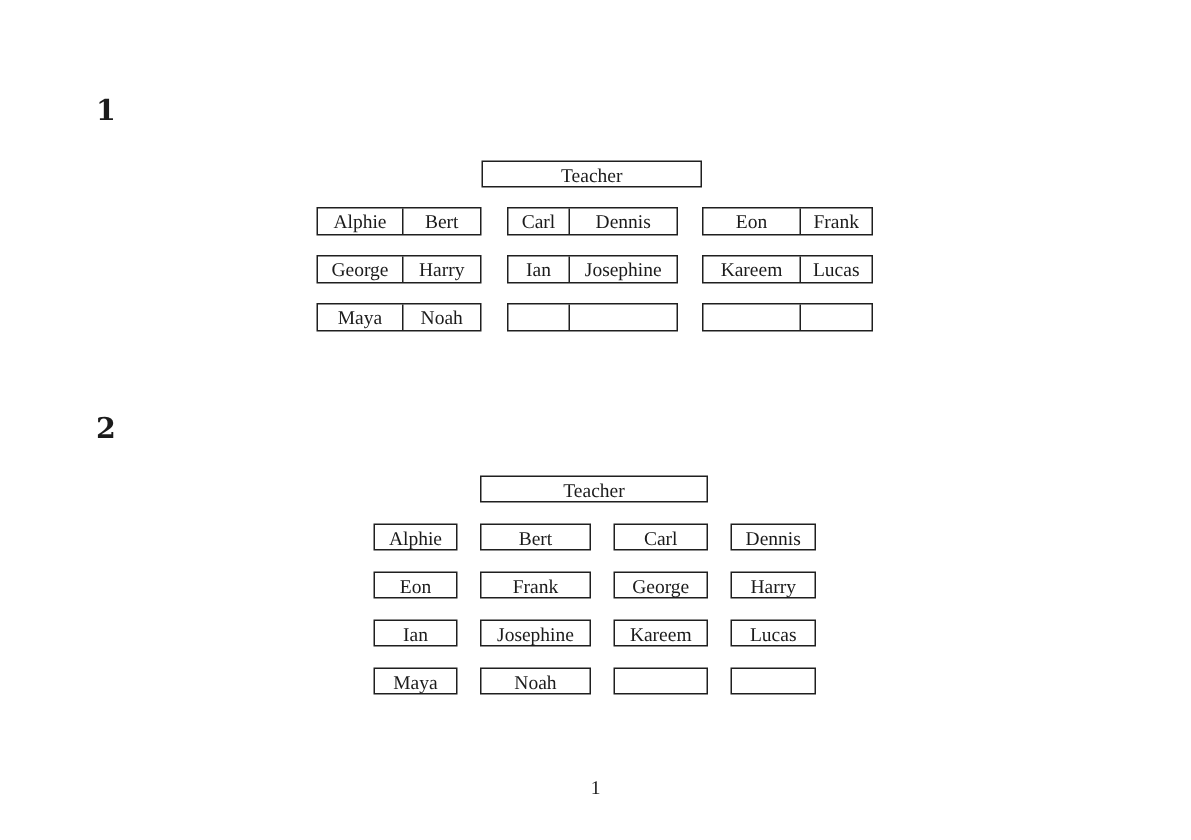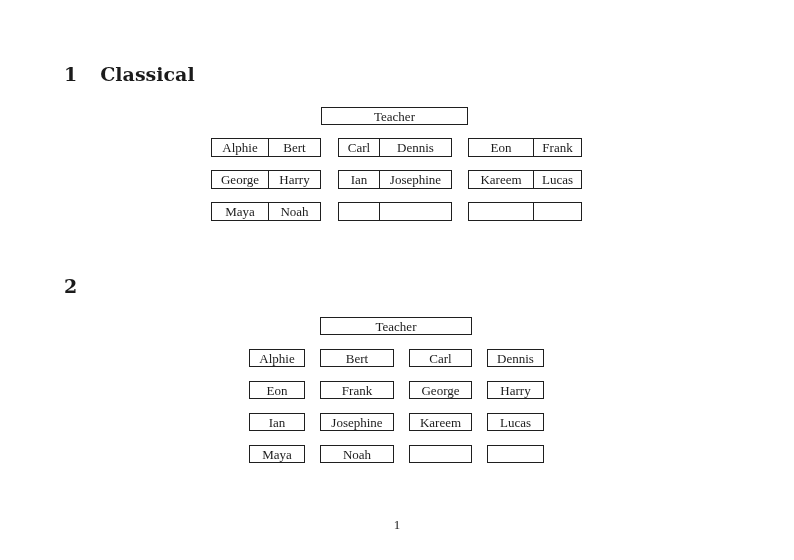--- a/index.html
+++ b/index.html
@@ -70,21 +70,20 @@
     color:#1b1b1b;
   }
 </style>
 </head>
 <body>
 
 <div class="page">
 
   <div class="section-heading" style="top:64px">
     <span>1</span>
-    <span>Classical</span>
   </div>
 
   <div class="box teacher-box" style="left:321px;top:107px;width:147px">
     <span>Teacher</span>
   </div>
 
   <div class="desk" style="left:211px;top:138px;width:110px">
     <div class="seat" style="width:57px">Alphie</div>
     <div class="seat last">Bert</div>
   </div>

